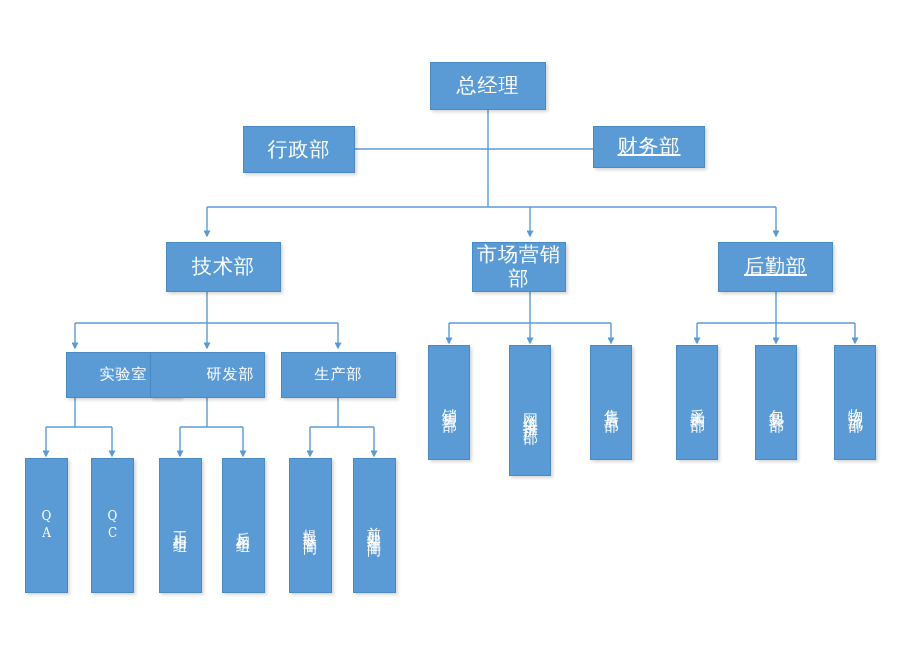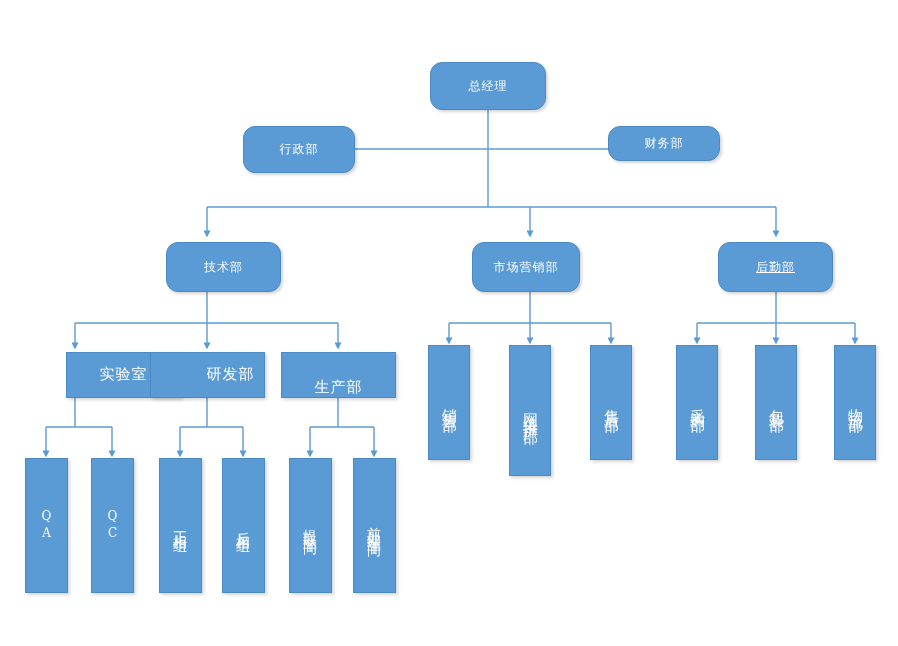--- a/index.html
+++ b/index.html
@@ -37,21 +37,21 @@
     justify-content: center;
     text-align: center;
     line-height: 1.18;
     letter-spacing: 1px;
   }
   .node .lbl {
     display: block;
     padding: 0 2px;
   }
   
-  .h1 { font-size: 12px; border-radius: 12px; }
+  .h1 { font-size: 20px; }
   .h2 { font-size: 15px; }
   
   .vert .lbl {
     writing-mode: vertical-rl;
     text-orientation: upright;
     letter-spacing: 4px;
     line-height: 1;
   }
   .v-mid { font-size: 15px; }
   .v-small { font-size: 14px; }
@@ -120,41 +120,41 @@
     </g>
   </svg>
 
   <div class="node h1" style="left:430px; top:62px; width:116px; height:48px;">
     <span class="lbl">总经理</span>
   </div>
 
   <div class="node h1" style="left:243px; top:126px; width:112px; height:47px;">
     <span class="lbl">行政部</span>
   </div>
-  <div class="node h1" style="left:608px; top:126px; width:112px; height:35px;">
+  <div class="node h1" style="left:593px; top:126px; width:112px; height:42px;text-decoration:underline;">
     <span class="lbl">财务部</span>
   </div>
 
   <div class="node h1" style="left:166px; top:242px; width:115px; height:50px;">
     <span class="lbl">技术部</span>
   </div>
-  <div class="node h1" style="left:472px; top:242px; width:108px; height:50px;">
+  <div class="node h1" style="left:472px; top:242px; width:94px; height:50px;">
     <span class="lbl">市场营销部</span>
   </div>
   <div class="node h1" style="left:718px; top:242px; width:115px; height:50px;text-decoration:underline;">
     <span class="lbl">后勤部</span>
   </div>
 
   <div class="node h2" style="left:18px; top:352px; width:115px; height:46px;margin-left:48px;">
     <span class="lbl">实验室</span>
   </div>
   <div class="node h2" style="left:150px; top:352px; width:115px; height:46px;padding-left:46px;">
     <span class="lbl">研发部</span>
   </div>
-  <div class="node h2" style="left:281px; top:352px; width:115px; height:46px;align-items:flex-end;">
+  <div class="node h2" style="left:281px; top:352px; width:115px; height:46px;">
     <span class="lbl">生产部</span>
   </div>
 
   <div class="node vert v-mid" style="left:428px; top:345px; width:42px; height:115px;">
     <span class="lbl">销售部</span>
   </div>
   <div class="node vert v-mid" style="left:509px; top:345px; width:42px; height:131px;">
     <span class="lbl">网络推广部</span>
   </div>
   <div class="node vert v-mid" style="left:590px; top:345px; width:42px; height:115px;">

